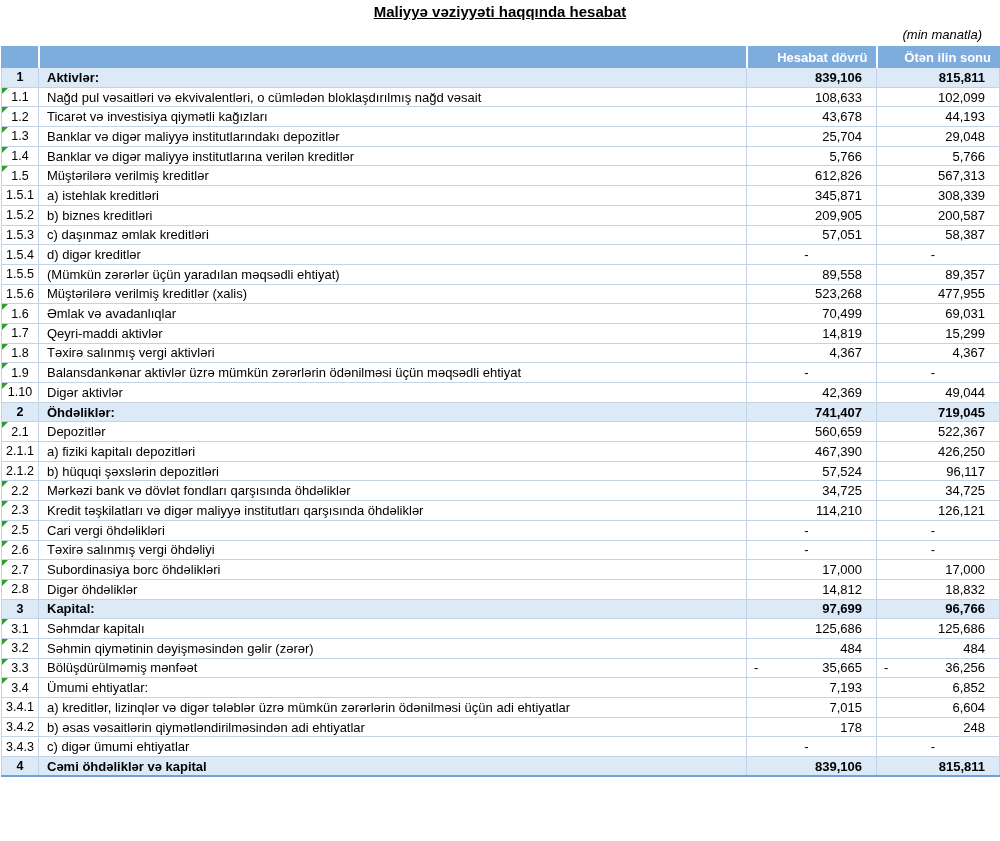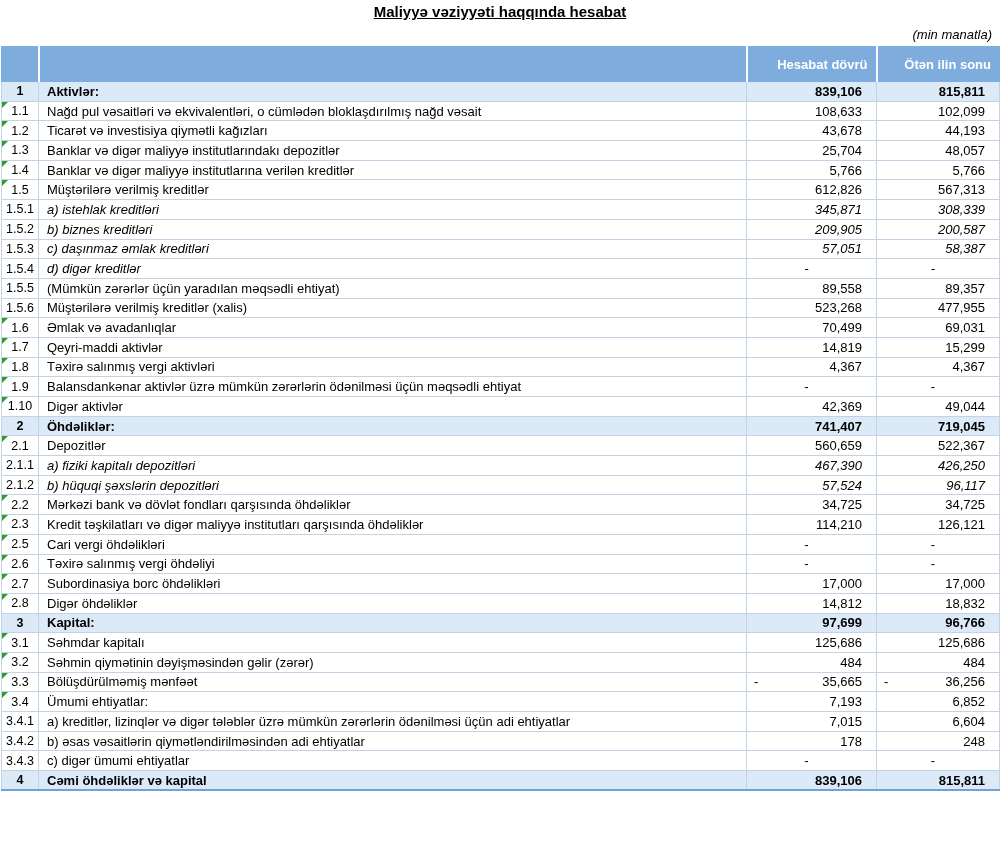--- a/index.html
+++ b/index.html
@@ -13,47 +13,47 @@
   html,body{margin:0;padding:0;}
   body{
     width:1000px;height:841px;overflow:hidden;background:#fff;
     font-family:"Liberation Sans", sans-serif;color:#000;
   }
   .page-title{
     margin-top:3px;text-align:center;font-size:15px;font-weight:bold;
     text-decoration:underline;
   }
   .unit-note{
-    margin-top:7px;text-align:right;padding-right:8px;
+    margin-top:7px;text-align:right;padding-right:18px;
     font-size:13px;font-style:italic;
   }
   table.fin{
     margin:4px 1px 0 1px;width:998px;border-collapse:collapse;table-layout:fixed;
     border-bottom:2px solid var(--bottom);
   }
   col.c-num{width:37px;}
   col.c-desc{width:708px;}
   col.c-v1{width:130px;}
   col.c-v2{width:123px;}
   th{
     background:var(--header-bg);color:#fff;font-size:13px;font-weight:bold;
-    height:35px;padding:0 8px 0 0;text-align:right;white-space:nowrap;
+    height:21px;padding:0 8px 0 0;text-align:right;white-space:nowrap;
     border:1px solid var(--header-bg);border-left:2px solid #fff;
   }
   th:first-child{border-left:1px solid var(--header-bg);}
   td{
     border:1px solid var(--grid);height:19.7px;font-size:13px;
     padding:0;white-space:nowrap;overflow:hidden;
   }
   td.c-num{text-align:center;position:relative;font-size:12.5px;}
   td.c-desc{padding-left:8px;}
   td.c-v1,td.c-v2{text-align:right;padding-right:14px;position:relative;}
   td.c-v1.dash,td.c-v2.dash{text-align:center;padding-right:10px;}
   tr.section td{background:var(--section-bg);font-weight:bold;}
-  tr.italic td.c-desc,tr.italic td.c-v1,tr.italic td.c-v2{font-style:italic;}
+  tr.italic td.c-desc,tr.italic td.c-v1,tr.italic td.c-v2{}
   .marker{
     position:absolute;top:0;left:0;width:0;height:0;
     border-top:6px solid var(--marker);border-right:6px solid transparent;
   }
   .neg-sign{
     position:absolute;left:7px;top:0;bottom:0;display:flex;align-items:center;
   }
 </style>
 </head>
 <body>
@@ -92,21 +92,21 @@
       <tr>
     <td class="c-num"><span class="num-text">1.2</span><span class="marker"></span></td>
     <td class="c-desc">Ticarət və investisiya qiymətli kağızları</td>
     <td class="c-v1"><span class="neg-sign"></span><span class="val">43,678</span></td>
     <td class="c-v2"><span class="neg-sign"></span><span class="val">44,193</span></td>
   </tr>
       <tr>
     <td class="c-num"><span class="num-text">1.3</span><span class="marker"></span></td>
     <td class="c-desc">Banklar və digər maliyyə institutlarındakı depozitlər</td>
     <td class="c-v1"><span class="neg-sign"></span><span class="val">25,704</span></td>
-    <td class="c-v2"><span class="neg-sign"></span><span class="val">48,057</span></td>
+    <td class="c-v2"><span class="neg-sign"></span><span class="val">29,048</span></td>
   </tr>
       <tr>
     <td class="c-num"><span class="num-text">1.4</span><span class="marker"></span></td>
     <td class="c-desc">Banklar və digər maliyyə institutlarına verilən kreditlər</td>
     <td class="c-v1"><span class="neg-sign"></span><span class="val">5,766</span></td>
     <td class="c-v2"><span class="neg-sign"></span><span class="val">5,766</span></td>
   </tr>
       <tr>
     <td class="c-num"><span class="num-text">1.5</span><span class="marker"></span></td>
     <td class="c-desc">Müştərilərə verilmiş kreditlər</td>

